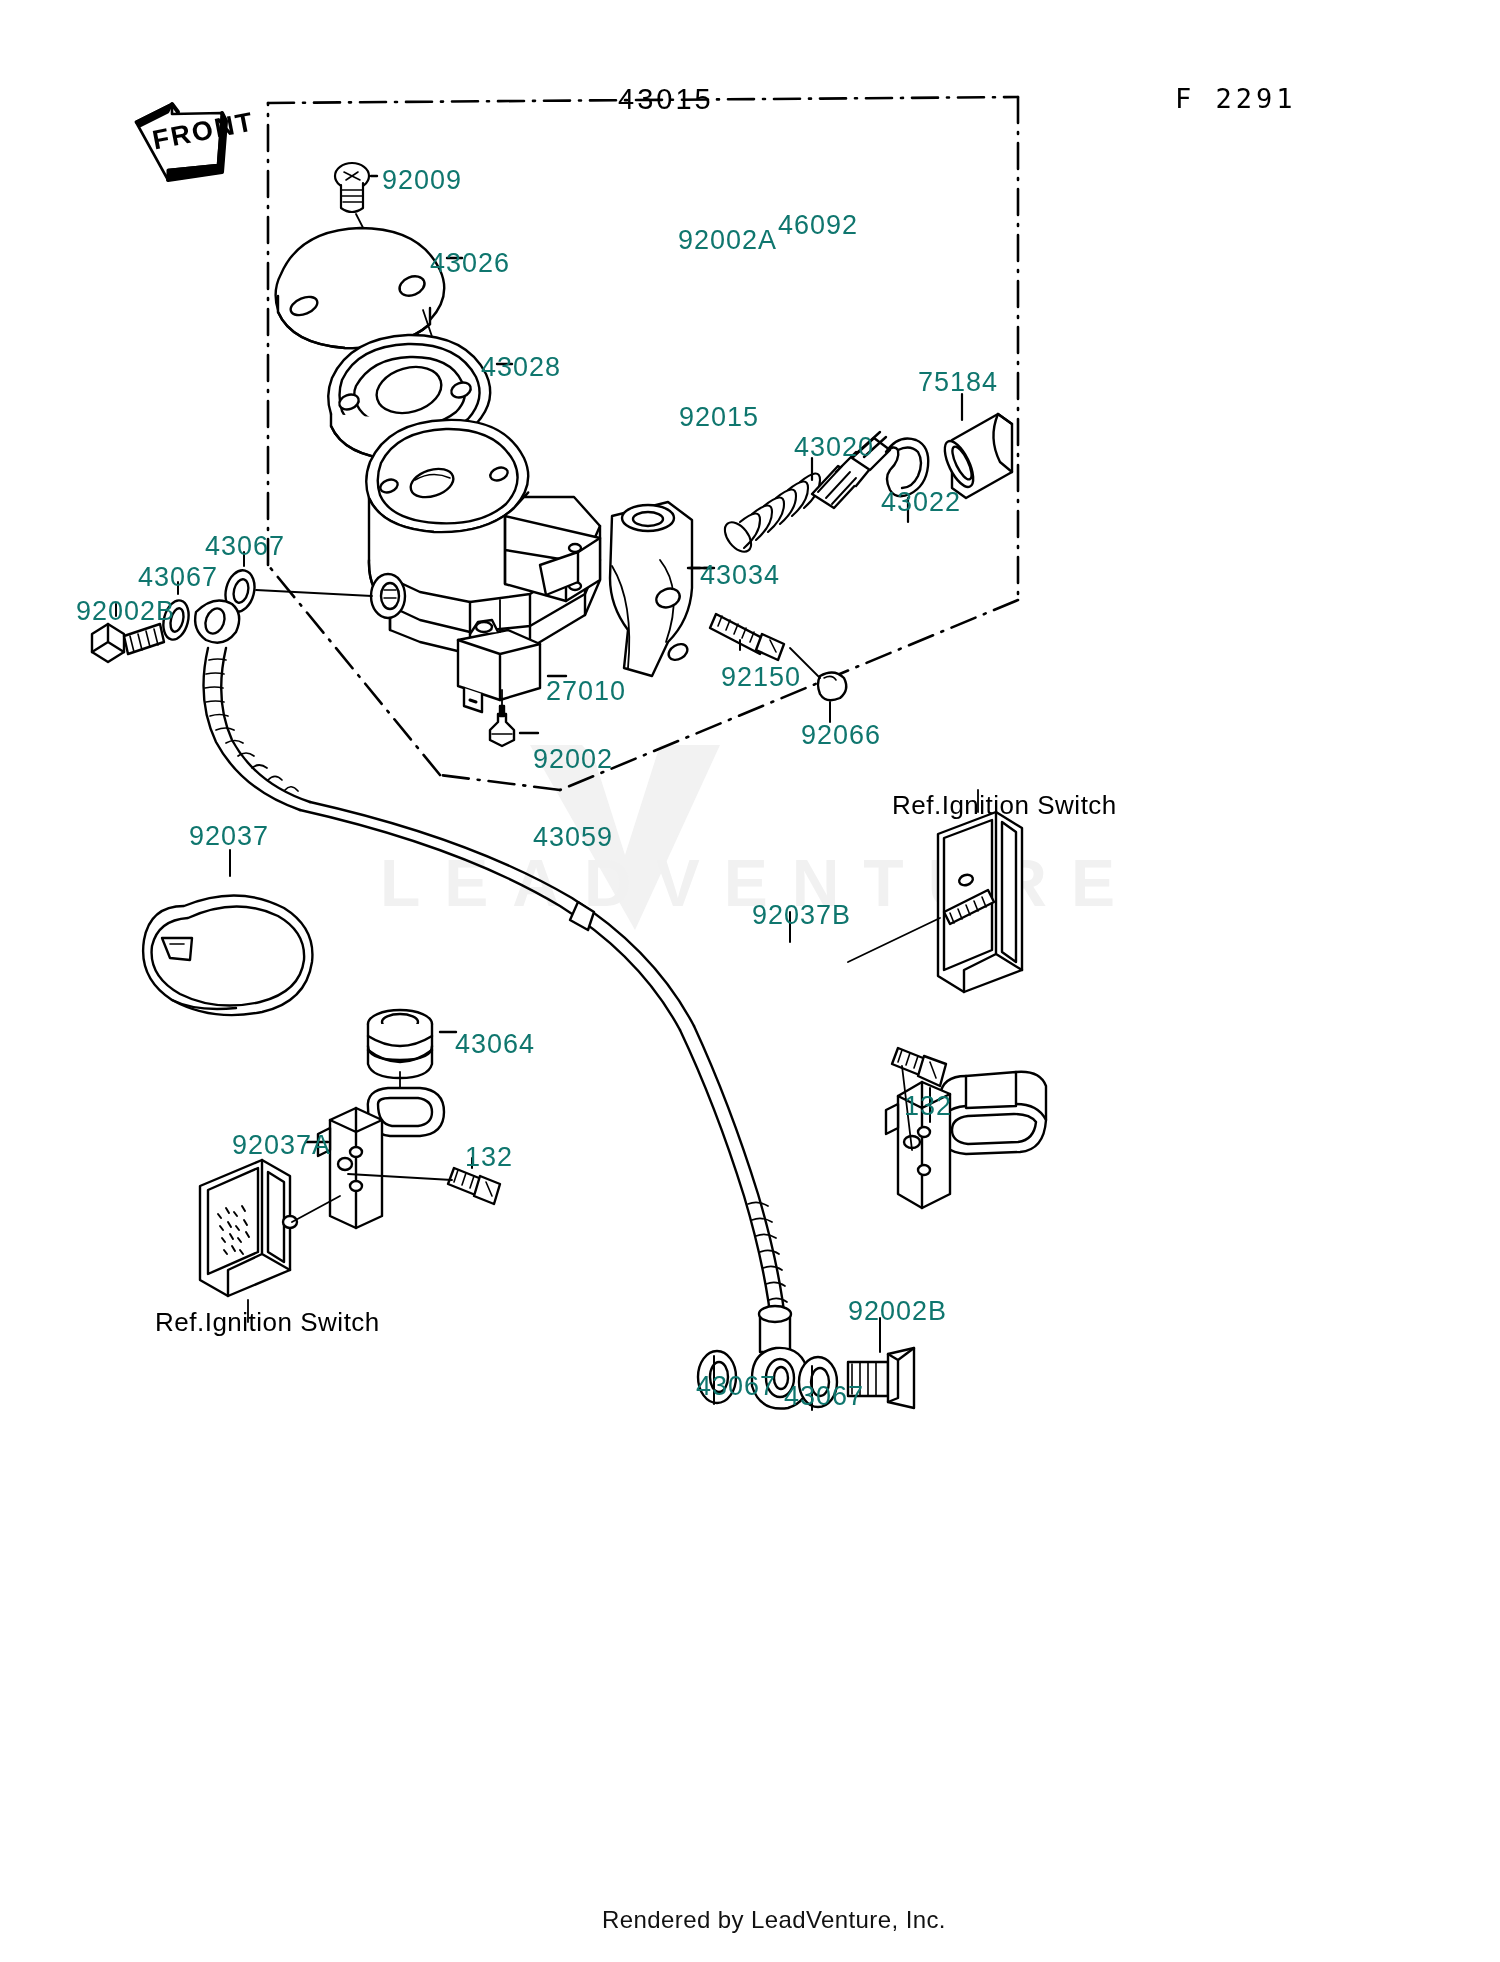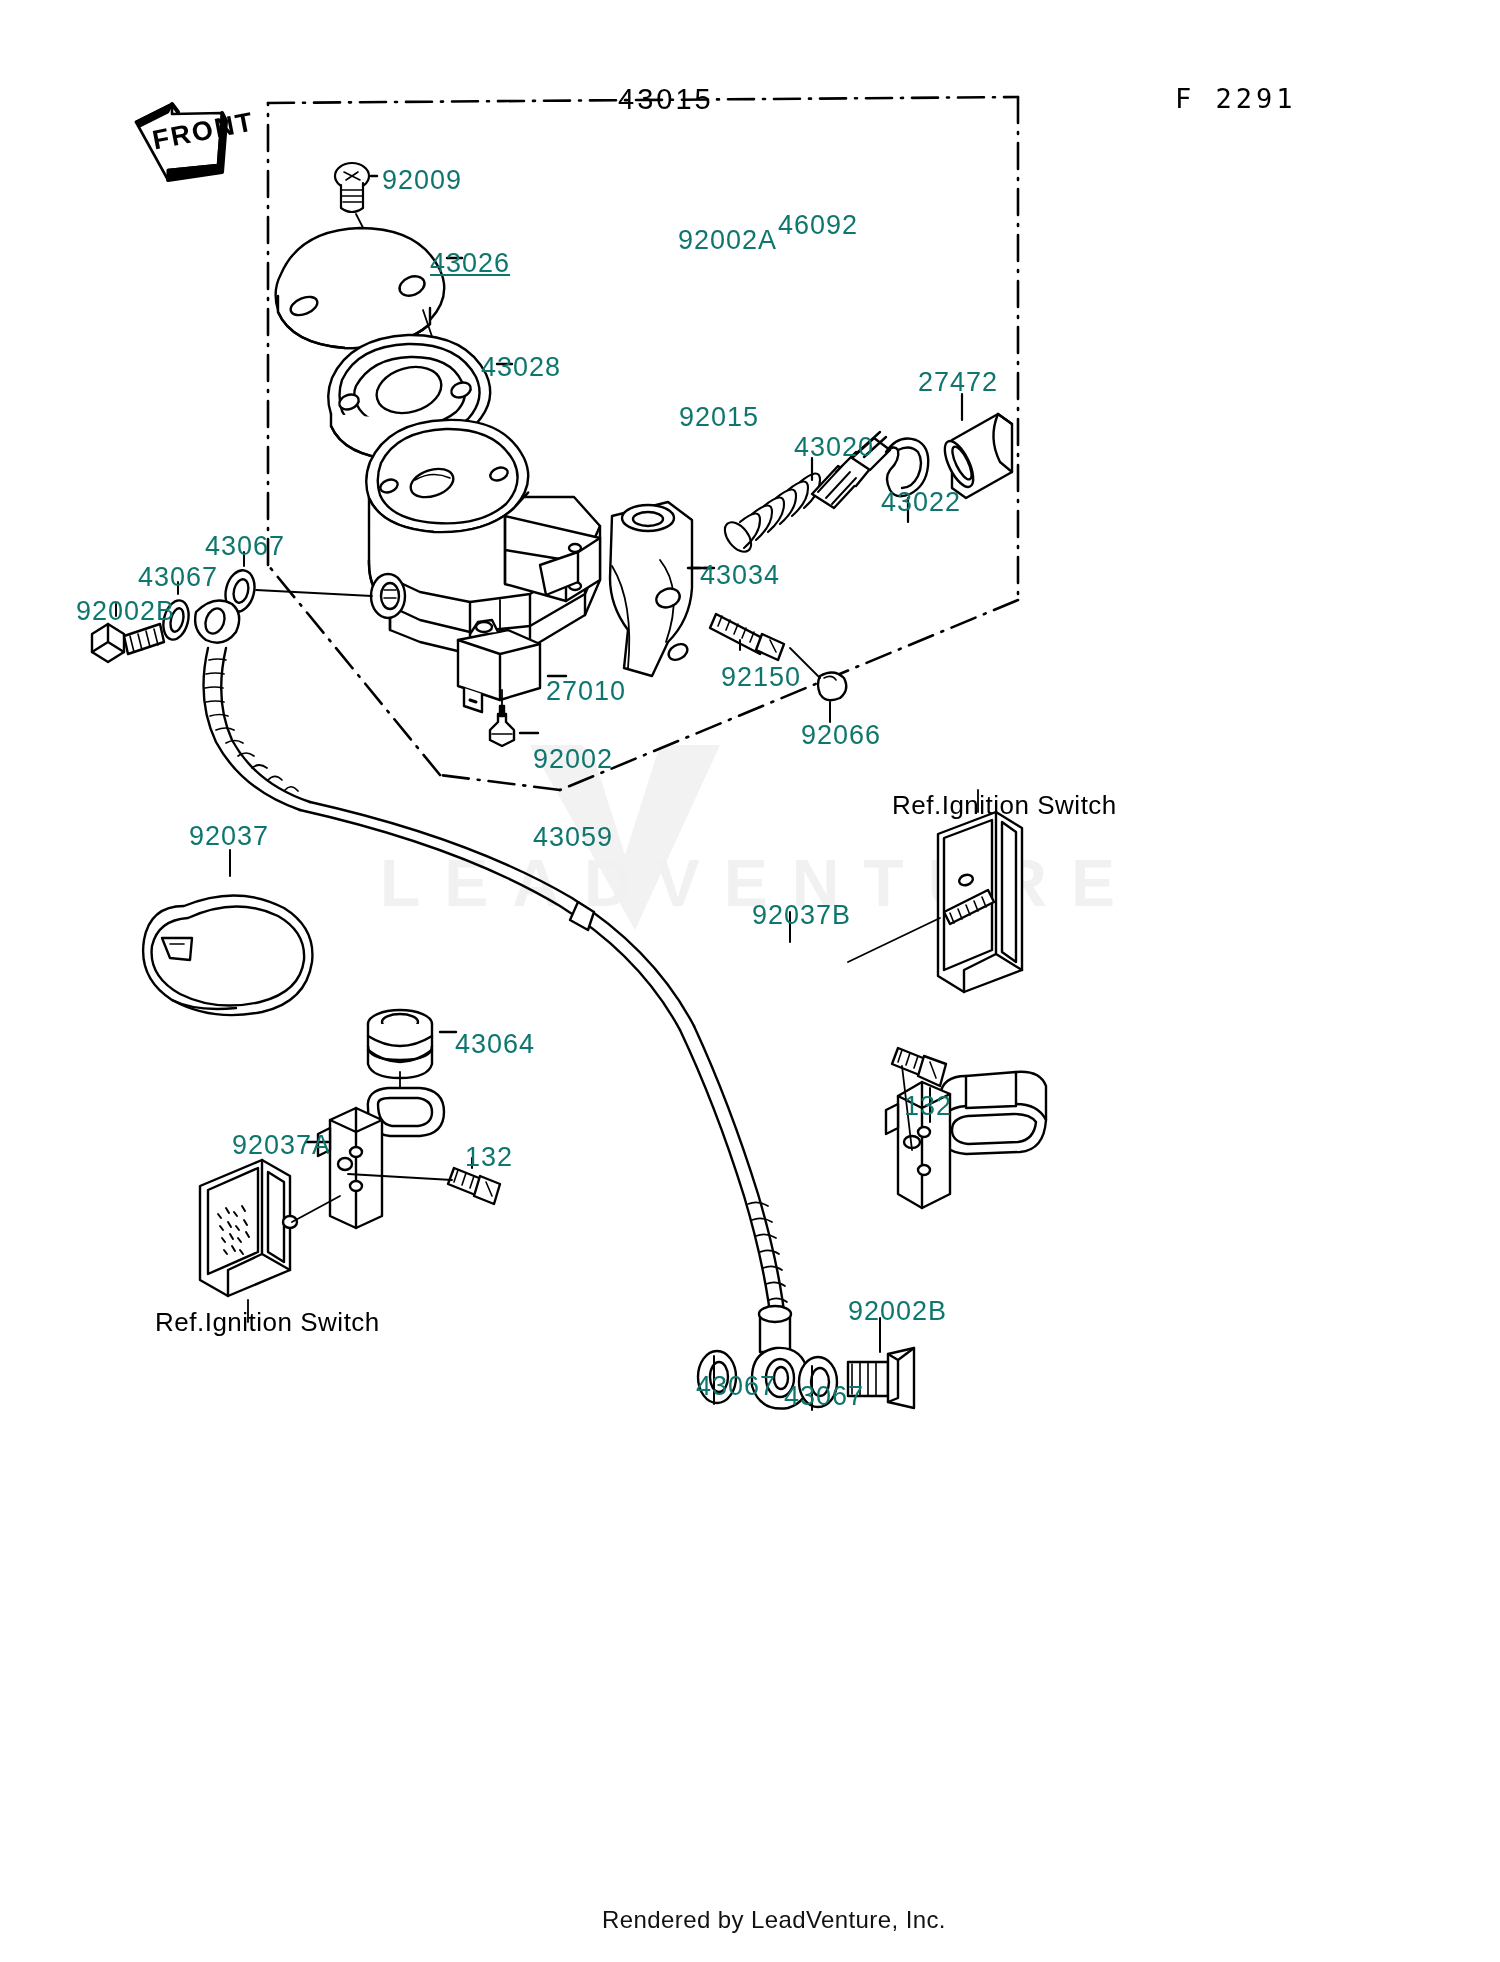--- a/index.html
+++ b/index.html
@@ -408,26 +408,26 @@
   <div class="code" style="left:618px;top:62px;">43015</div>
 
   <div class="code" style="left:1175px;top:62px;font-family:'DejaVu Sans Mono',monospace;
               font-size:27px;letter-spacing:4px;">F 2291</div>
 
   <div class="lbl" style="left:150px;top:126px;font-size:27px;font-weight:bold;letter-spacing:2px;
               transform:rotate(-11deg);transform-origin:left top;color:#000;">FRONT</div>
 
   <div id="part-labels">
       <div class="lbl" style="left: 382px; top: 165px;">92009</div>
-      <div class="lbl" style="left: 430px; top: 248px; text-decoration: underline;">43026</div>
+      <div class="lbl" style="left: 430px; top: 248px;">43026</div>
       <div class="lbl" style="left: 481px; top: 352px;">43028</div>
       <div class="lbl" style="left: 678px; top: 225px;">92002A</div>
       <div class="lbl" style="left: 778px; top: 210px;">46092</div>
       <div class="lbl" style="left: 679px; top: 402px;">92015</div>
-      <div class="lbl" style="left: 918px; top: 367px;">27472</div>
+      <div class="lbl" style="left: 918px; top: 367px;">75184</div>
       <div class="lbl" style="left: 794px; top: 432px;">43020</div>
       <div class="lbl" style="left: 881px; top: 487px;">43022</div>
       <div class="lbl" style="left: 700px; top: 560px;">43034</div>
       <div class="lbl" style="left: 205px; top: 531px;">43067</div>
       <div class="lbl" style="left: 138px; top: 562px;">43067</div>
       <div class="lbl" style="left: 76px; top: 596px;">92002B</div>
       <div class="lbl" style="left: 546px; top: 676px;">27010</div>
       <div class="lbl" style="left: 533px; top: 744px;">92002</div>
       <div class="lbl" style="left: 721px; top: 662px;">92150</div>
       <div class="lbl" style="left: 801px; top: 720px;">92066</div>

